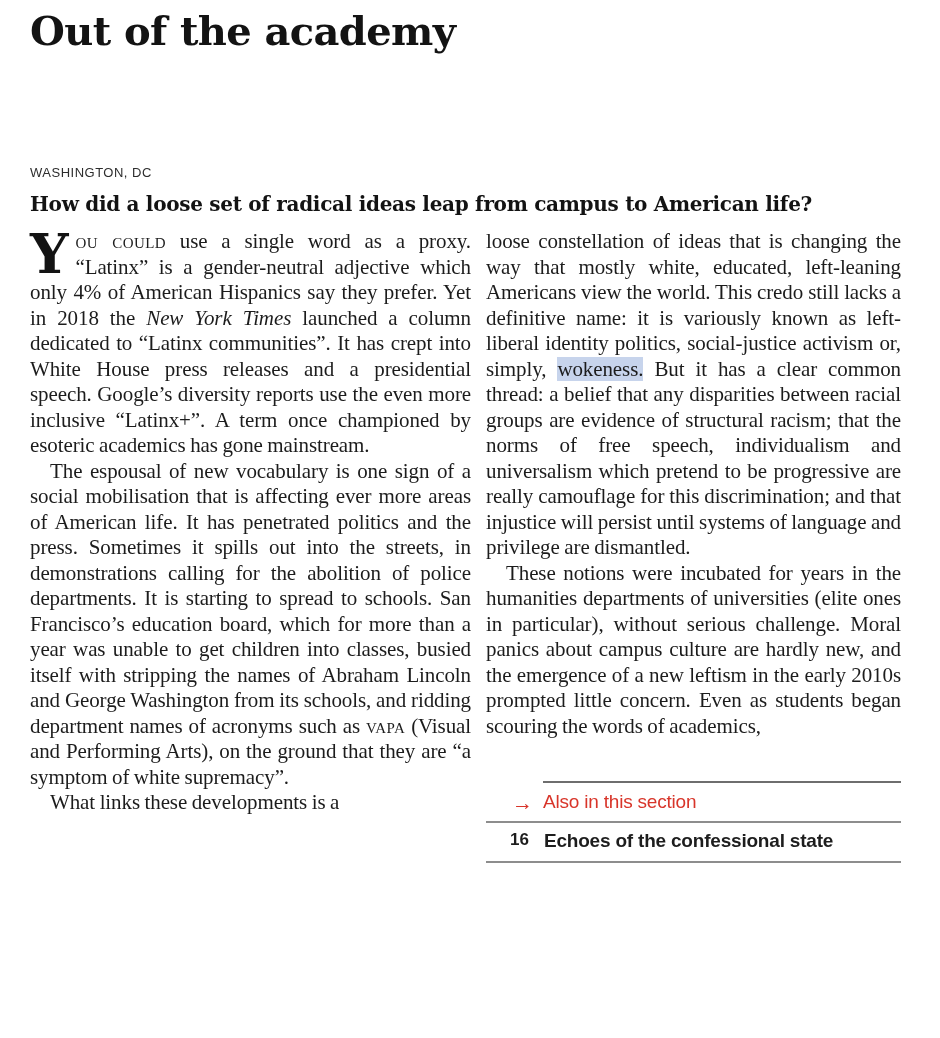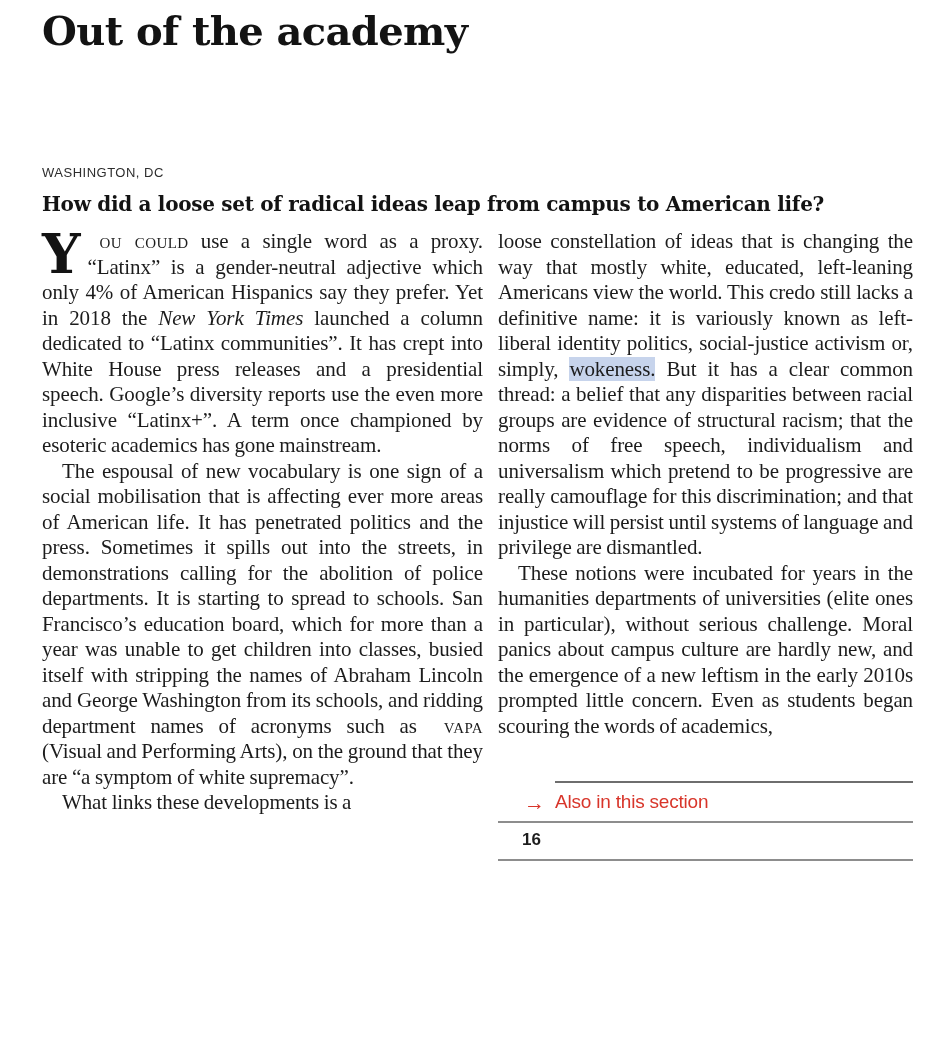--- a/index.html
+++ b/index.html
@@ -9,21 +9,21 @@
   }
   * { box-sizing: border-box; }
   html, body { margin: 0; padding: 0; }
   body {
     width: 940px; height: 1038px;
     background: #ffffff;
     color: var(--ink);
     font-family: "Liberation Serif", serif;
     overflow: hidden;
   }
-  .page { width: 940px; height: 1038px; padding: 8px 27px 0 42px; }
+  .page { width: 940px; height: 1038px; padding: 8px 27px 0 30px; }
 
   .title {
     font-family: "DejaVu Serif", serif;
     font-weight: 700;
     font-size: 40px;
     line-height: 46px;
     letter-spacing: -0.6px;
     color: #131313;
     margin: 0;
   }
@@ -66,21 +66,21 @@
     float: left;
     font-family: "DejaVu Serif", serif;
     font-weight: 700;
     font-size: 54px;
     line-height: 41px;
     padding: 5px 7px 0 0;
     color: #131313;
   }
 
   .seg-italic { font-style: italic; }
-  .seg-smallcaps { font-variant: small-caps; letter-spacing: 0.4px; margin-left: 12px; }
+  .seg-smallcaps { font-variant: small-caps; letter-spacing: 0.4px; }
   .seg-highlight { background: var(--hl); }
 
   .also { margin-top: 42px; font-family: "Liberation Sans", sans-serif; }
   .also-rule-top { border-top: 2px solid #6e6e6e; margin-left: 57px; }
   .also-hdr {
     display: flex; align-items: center; gap: 10px;
     padding: 8px 0 8px 26px;
     color: var(--red);
   }
   .also-arrow { font-size: 21px; line-height: 1; font-weight: 400; }
@@ -116,19 +116,20 @@
 
       <div class="also">
         <div class="also-rule-top"></div>
         <div class="also-hdr">
           <span class="also-arrow">→</span>
           <span class="also-label">Also in this section</span>
         </div>
         <div class="also-rule"></div>
         <div class="also-item">
           <span class="item-num">16</span>
+          <span class="item-title">Echoes of the confessional state</span>
         </div>
         <div class="also-rule"></div>
       </div>
     </div>
   </div>
 
 </div>
 
 </body></html>

